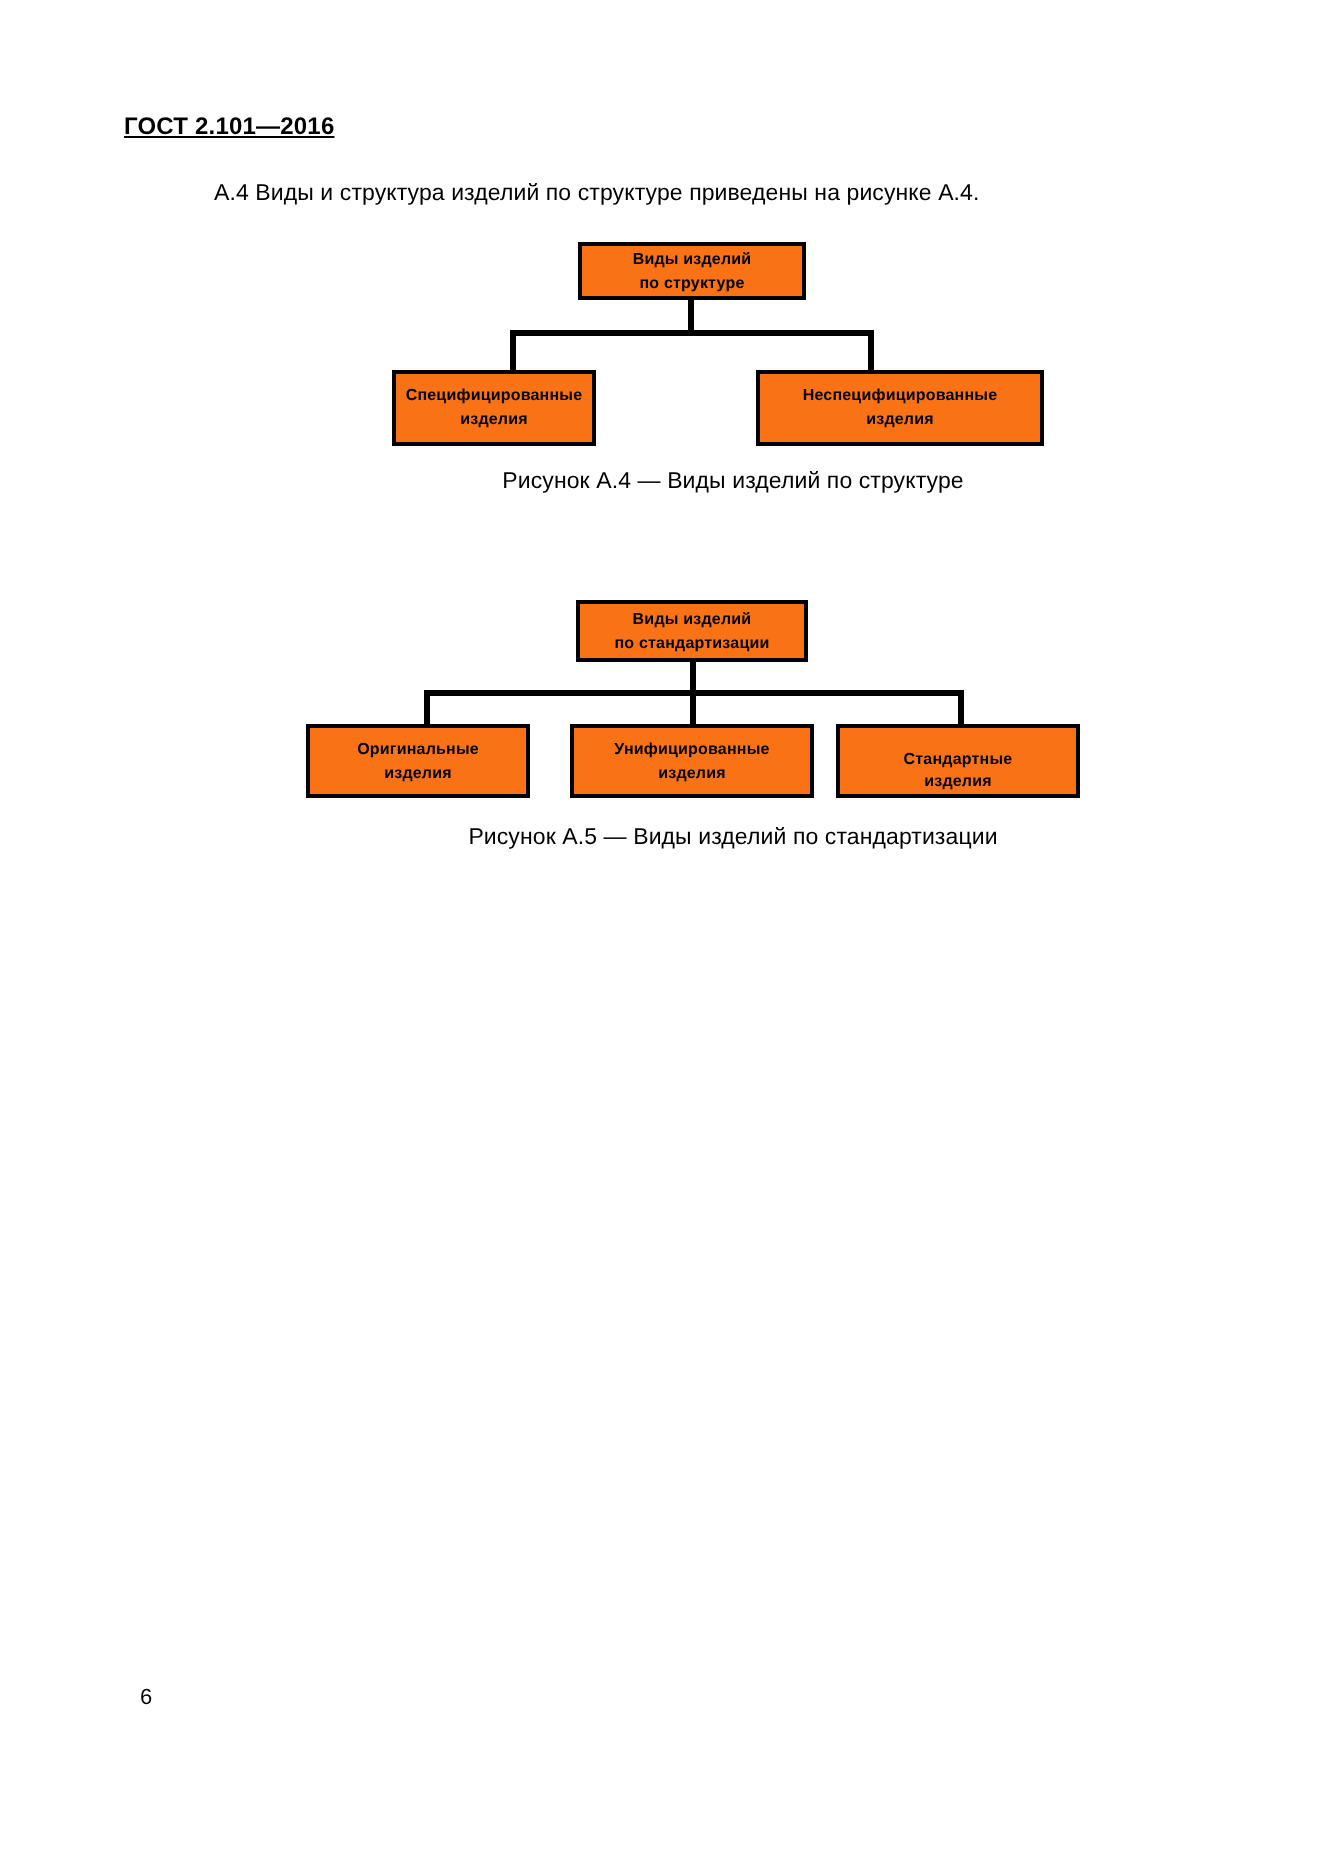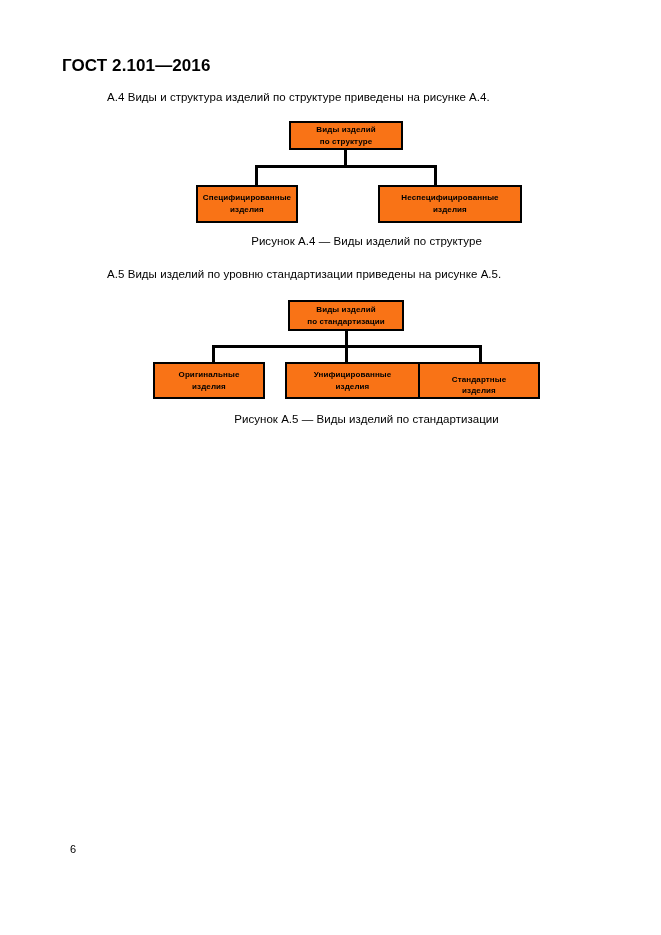--- a/index.html
+++ b/index.html
@@ -17,24 +17,25 @@
     height: 935px;
     background: #ffffff;
     overflow: hidden;
   }
 
   
   .doc-header {
     position: absolute;
     left: 62px;
     top: 56px;
-    font-size: 17px;
+    font-size: 12px;
     font-weight: bold;
     letter-spacing: 0.1px;
     white-space: nowrap;
+    text-decoration: underline;
   }
 
   
   .para {
     position: absolute;
     font-size: 11.5px;
     white-space: nowrap;
     letter-spacing: 0.05px;
   }
   .para-a4 { left: 107px; top: 91px; }
@@ -121,21 +122,20 @@
     <div class="node" style="left:378px; top:185px; width:144px; height:38px;">
       <div>
         <span class="l1">Неспецифицированные</span>
         <span class="l2">изделия</span>
       </div>
     </div>
   </div>
 
   <div class="caption caption-a4">Рисунок А.4 — Виды изделий по структуре</div>
 
-  <div class="para para-a5">А.5  Виды изделий по уровню стандартизации приведены на рисунке А.5.</div>
 
   <div class="diagram">
 
     <div class="node" style="left:288px; top:300px; width:116px; height:31px;">
       <div>
         <span class="l1">Виды изделий</span>
         <span class="l2">по стандартизации</span>
       </div>
     </div>
 
@@ -144,21 +144,21 @@
     <div class="conn conn-v" style="left:212px; top:345px; height:18px;"></div>
     <div class="conn conn-v" style="left:345px; top:345px; height:18px;"></div>
     <div class="conn conn-v" style="left:479px; top:345px; height:18px;"></div>
 
     <div class="node" style="left:153px; top:362px; width:112px; height:37px;">
       <div>
         <span class="l1">Оригинальные</span>
         <span class="l2">изделия</span>
       </div>
     </div>
-    <div class="node" style="left:285px; top:362px; width:135px; height:37px;">
+    <div class="node" style="left:285px; top:362px; width:122px; height:37px;">
       <div>
         <span class="l1">Унифицированные</span>
         <span class="l2">изделия</span>
       </div>
     </div>
     <div class="node" style="left:418px; top:362px; width:122px; height:37px;align-items:flex-end;">
       <div>
         <span class="l1">Стандартные</span>
         <span class="l2">изделия</span>
       </div>

